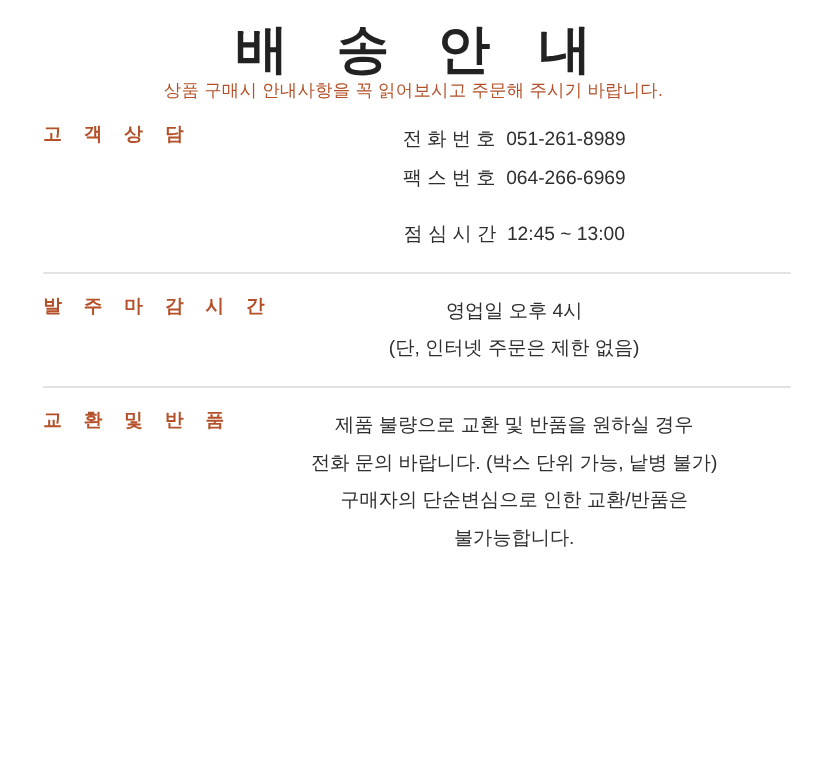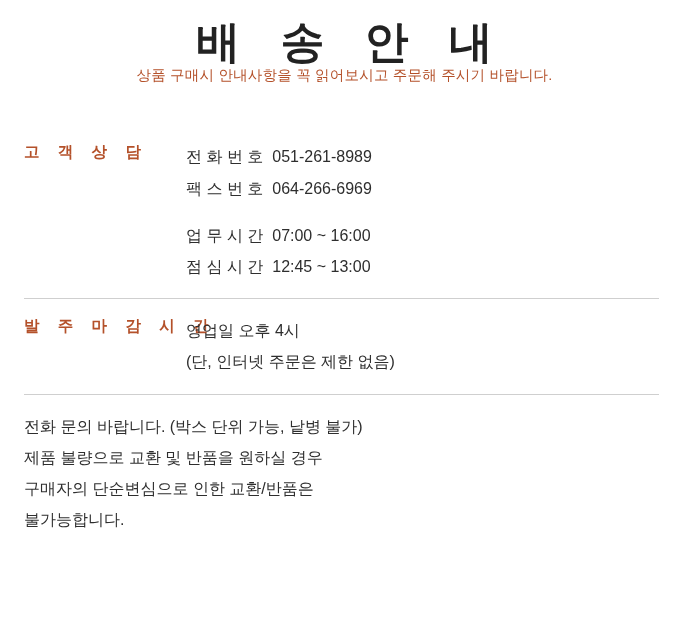--- a/index.html
+++ b/index.html
@@ -30,22 +30,22 @@
     line-height: 1.1;
     text-indent: 14px;
   }
   .subtitle {
     text-align: center;
     font-size: 14.5px;
     color: #b4512a;
     letter-spacing: 0.2px;
   }
   .sections {
-    margin-top: 56px;
-    padding: 0 30px 0 24px;
+    margin-top: 16px;
+    padding: 0 30px 0 36px;
   }
   .section {
     display: flex;
     align-items: flex-start;
     padding-bottom: 16px;
   }
   .section + .section {
     border-top: 1px solid #cfcfcf;
     padding-top: 16px;
   }
@@ -60,20 +60,21 @@
     padding-top: 1px;
   }
   .sec-body {
     flex: 1 1 auto;
     font-size: 16px;
     color: #2e2e2e;
     line-height: 1.95;
   }
   .line {
     white-space: pre;
+    text-align: center;
   }
   .line.spacer {
     height: 16px;
     line-height: 16px;
   }
 </style>
 </head>
 <body>
 
 <div class="page">
@@ -83,36 +84,36 @@
   <div class="subtitle">상품 구매시 안내사항을 꼭 읽어보시고 주문해 주시기 바랍니다.</div>
 
   <div class="sections">
 
     <div class="section">
       <div class="sec-label">고 객 상 담</div>
       <div class="sec-body">
         <div class="line">전 화 번 호  051-261-8989</div>
         <div class="line">팩 스 번 호  064-266-6969</div>
         <div class="line spacer"></div>
-        <div class="line">업 무 시 간  07:00 ~ 16:00</div>
         <div class="line">점 심 시 간  12:45 ~ 13:00</div>
       </div>
     </div>
 
     <div class="section">
       <div class="sec-label">발 주 마 감 시 간</div>
       <div class="sec-body">
         <div class="line">영업일 오후 4시</div>
         <div class="line">(단, 인터넷 주문은 제한 없음)</div>
       </div>
     </div>
 
     <div class="section">
+      <div class="sec-label">교 환 및 반 품</div>
       <div class="sec-body">
+        <div class="line">제품 불량으로 교환 및 반품을 원하실 경우</div>
         <div class="line">전화 문의 바랍니다. (박스 단위 가능, 낱병 불가)</div>
-        <div class="line">제품 불량으로 교환 및 반품을 원하실 경우</div>
         <div class="line">구매자의 단순변심으로 인한 교환/반품은</div>
         <div class="line">불가능합니다.</div>
       </div>
     </div>
 
   </div>
 </div>
 
 </body></html>

